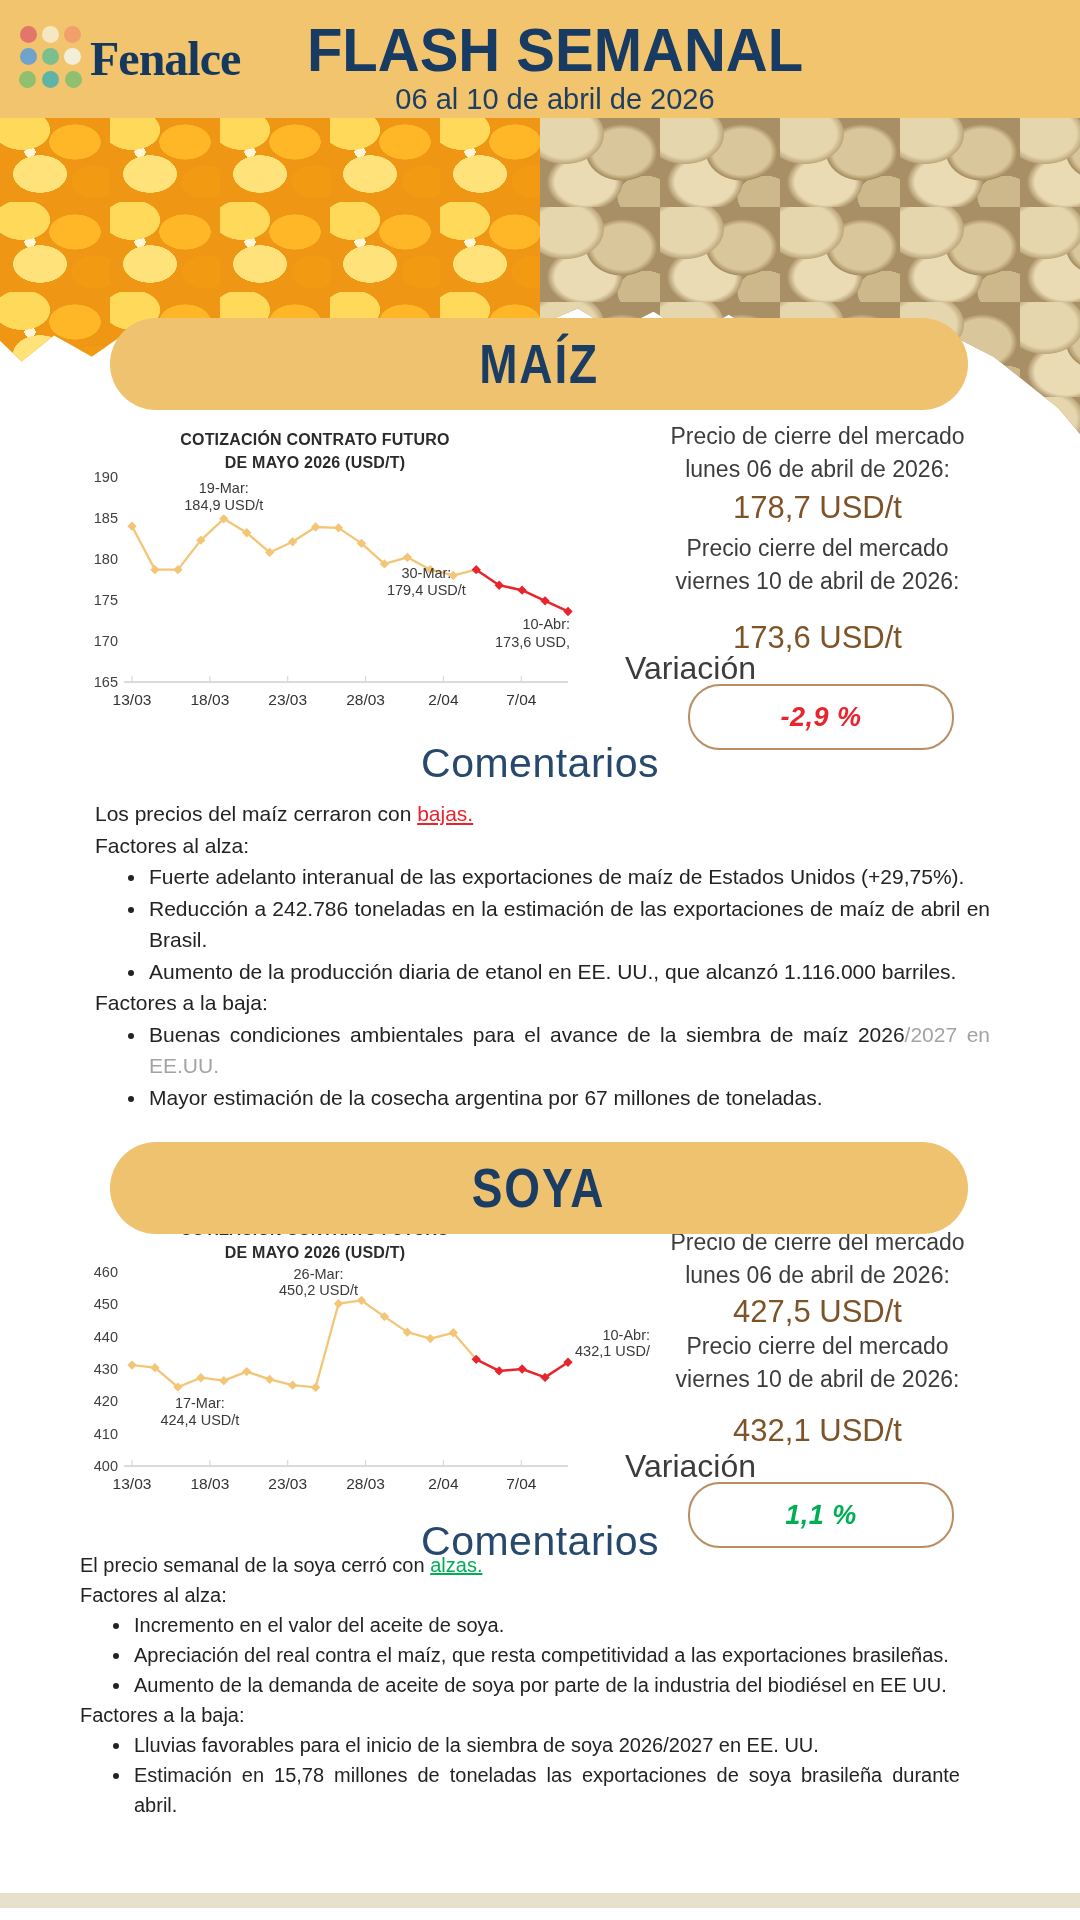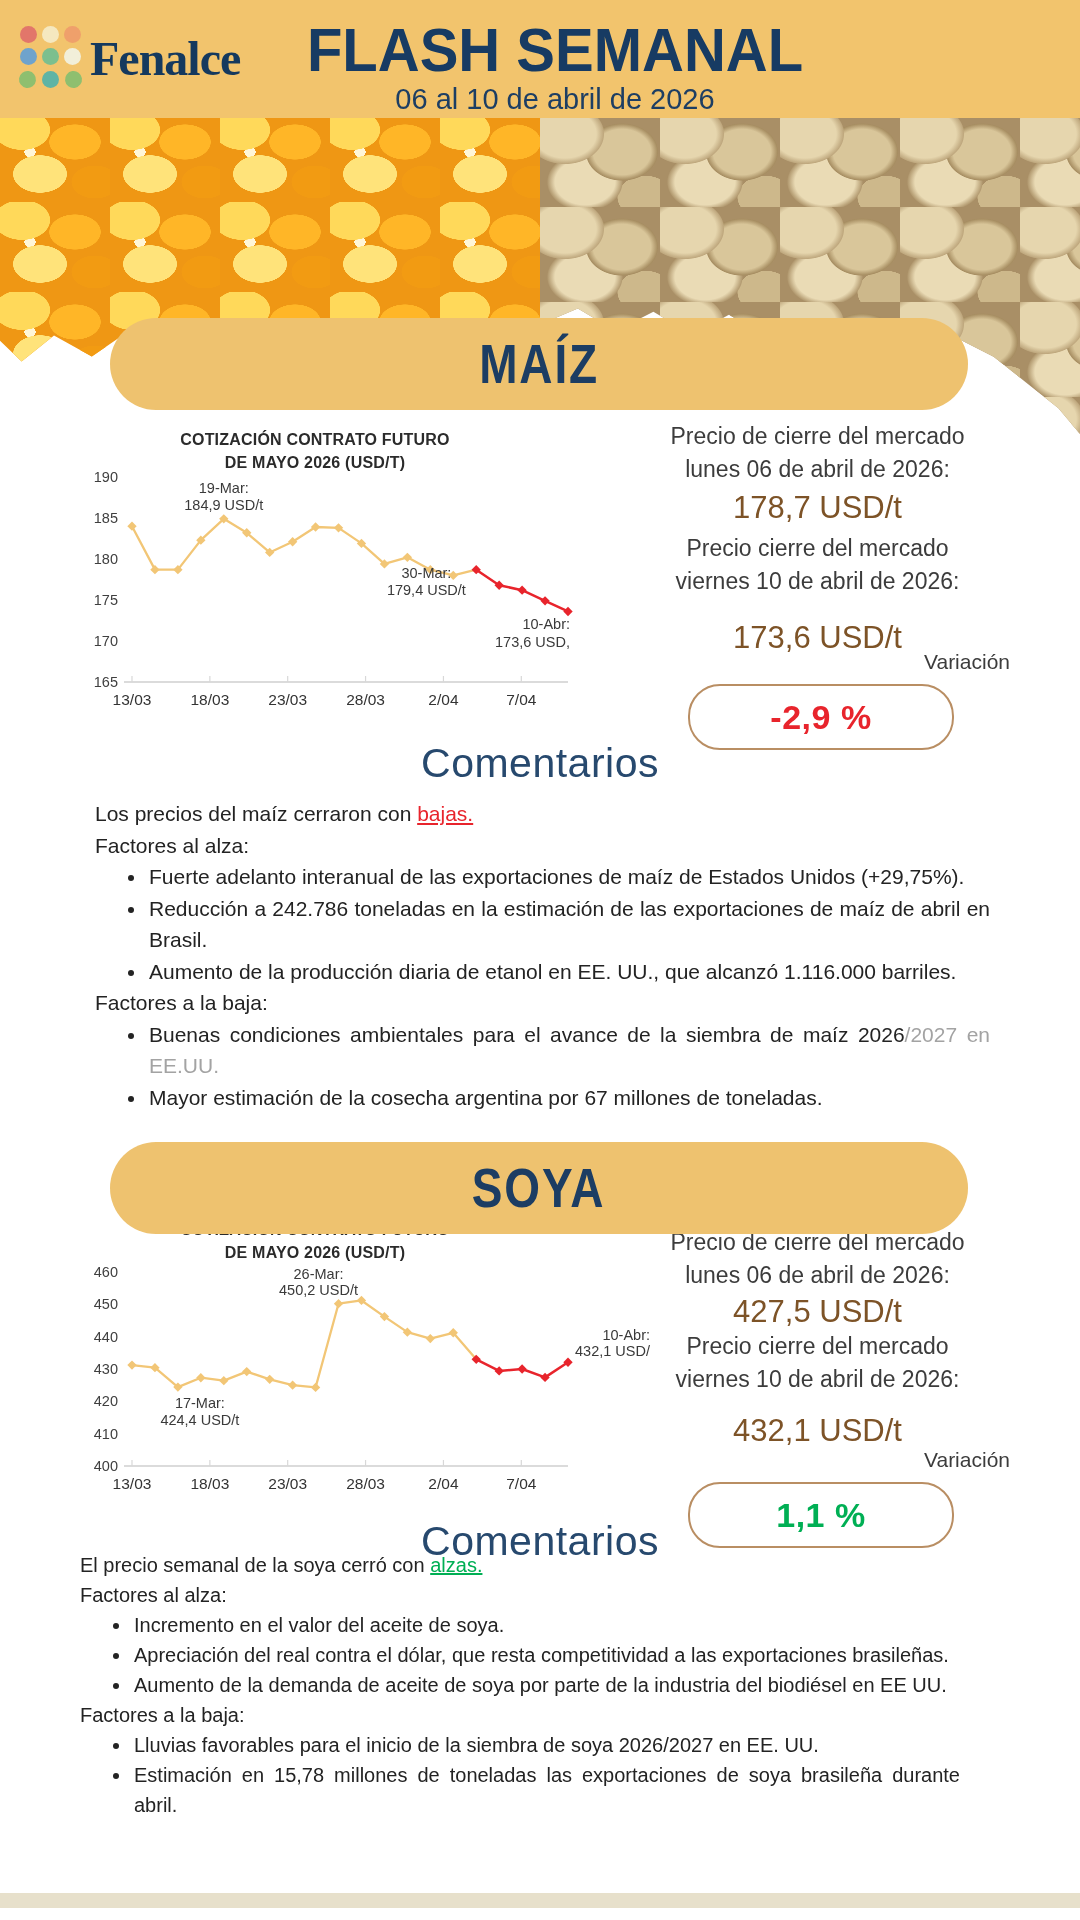--- a/index.html
+++ b/index.html
@@ -57,24 +57,24 @@
   svg.chart{position:absolute;overflow:visible;z-index:2;}
   .chart-maiz{left:80px;top:462px;width:520px;height:255px;}
   .chart-soya{left:80px;top:1256px;width:520px;height:250px;}
   svg .yt{font-size:14.5px;fill:#3F3F3F;}
   svg .xt{font-size:15.5px;fill:#333333;}
   svg .ann{font-size:14.5px;fill:#3A3A3A;}
 
   
   .pline{position:absolute;left:625px;width:385px;text-align:center;font-size:23px;color:#3C3C3C;line-height:1.3;}
   .pprice{position:absolute;left:625px;width:385px;text-align:center;font-size:31px;color:#7D5327;}
-  .pvar{position:absolute;left:625px;width:385px;text-align:right;font-size:21px;color:#3C3C3C;}
+  .pvar{position:absolute;left:625px;width:385px;text-align:left;font-size:32px;color:#3C3C3C;}
   .var-pill{position:absolute;left:688px;width:262px;height:62px;border:2px solid #B98E63;border-radius:32px;
     display:flex;align-items:center;justify-content:center;background:#fff;}
-  .var-pill span{font-size:34px;font-weight:bold;letter-spacing:.5px;}
+  .var-pill span{font-size:27px;font-weight:bold;letter-spacing:.5px;font-style:italic;}
   .neg{color:#E8242C;} .pos{color:#00AF54;}
 
   
   .comments-title{position:absolute;left:0;width:1080px;text-align:center;font-size:41px;color:#27496E;letter-spacing:.5px;}
   .cmt1{top:740px;} .cmt2{top:1518px;}
   .textblock{position:absolute;font-size:21px;color:#232323;}
   .tb-maiz{left:95px;top:798px;width:895px;line-height:31.5px;}
   .tb-soya{left:80px;top:1550px;width:880px;font-size:20px;line-height:30px;}
   .textblock p{margin:0;}
   .textblock ul{margin:0;padding-left:52px;}
@@ -273,21 +273,21 @@
     <span class="pos">1,1 %</span>
   </div>
 
   <div class="comments-title cmt2">Comentarios</div>
 
   <div class="textblock tb-soya">
     <p><span>El precio semanal de la soya cerró con </span><span class="hl-green">alzas.</span></p>
     <p>Factores al alza:</p>
     <ul>
       <li>Incremento en el valor del aceite de soya.</li>
-      <li class="just">Apreciación del real contra el dólar, que resta competitividad a las exportaciones brasileñas.</li>
+      <li class="just">Apreciación del real contra el maíz, que resta competitividad a las exportaciones brasileñas.</li>
       <li class="just">Aumento de la demanda de aceite de soya por parte de la industria del biodiésel en EE UU.</li>
     </ul>
     <p>Factores a la baja:</p>
     <ul>
       <li>Lluvias favorables para el inicio de la siembra de soya 2026/2027 en EE. UU.</li>
       <li class="just">Estimación en 15,78 millones de toneladas las exportaciones de soya brasileña durante abril.</li>
     </ul>
   </div>
 
   <div class="footer-strip"></div>

